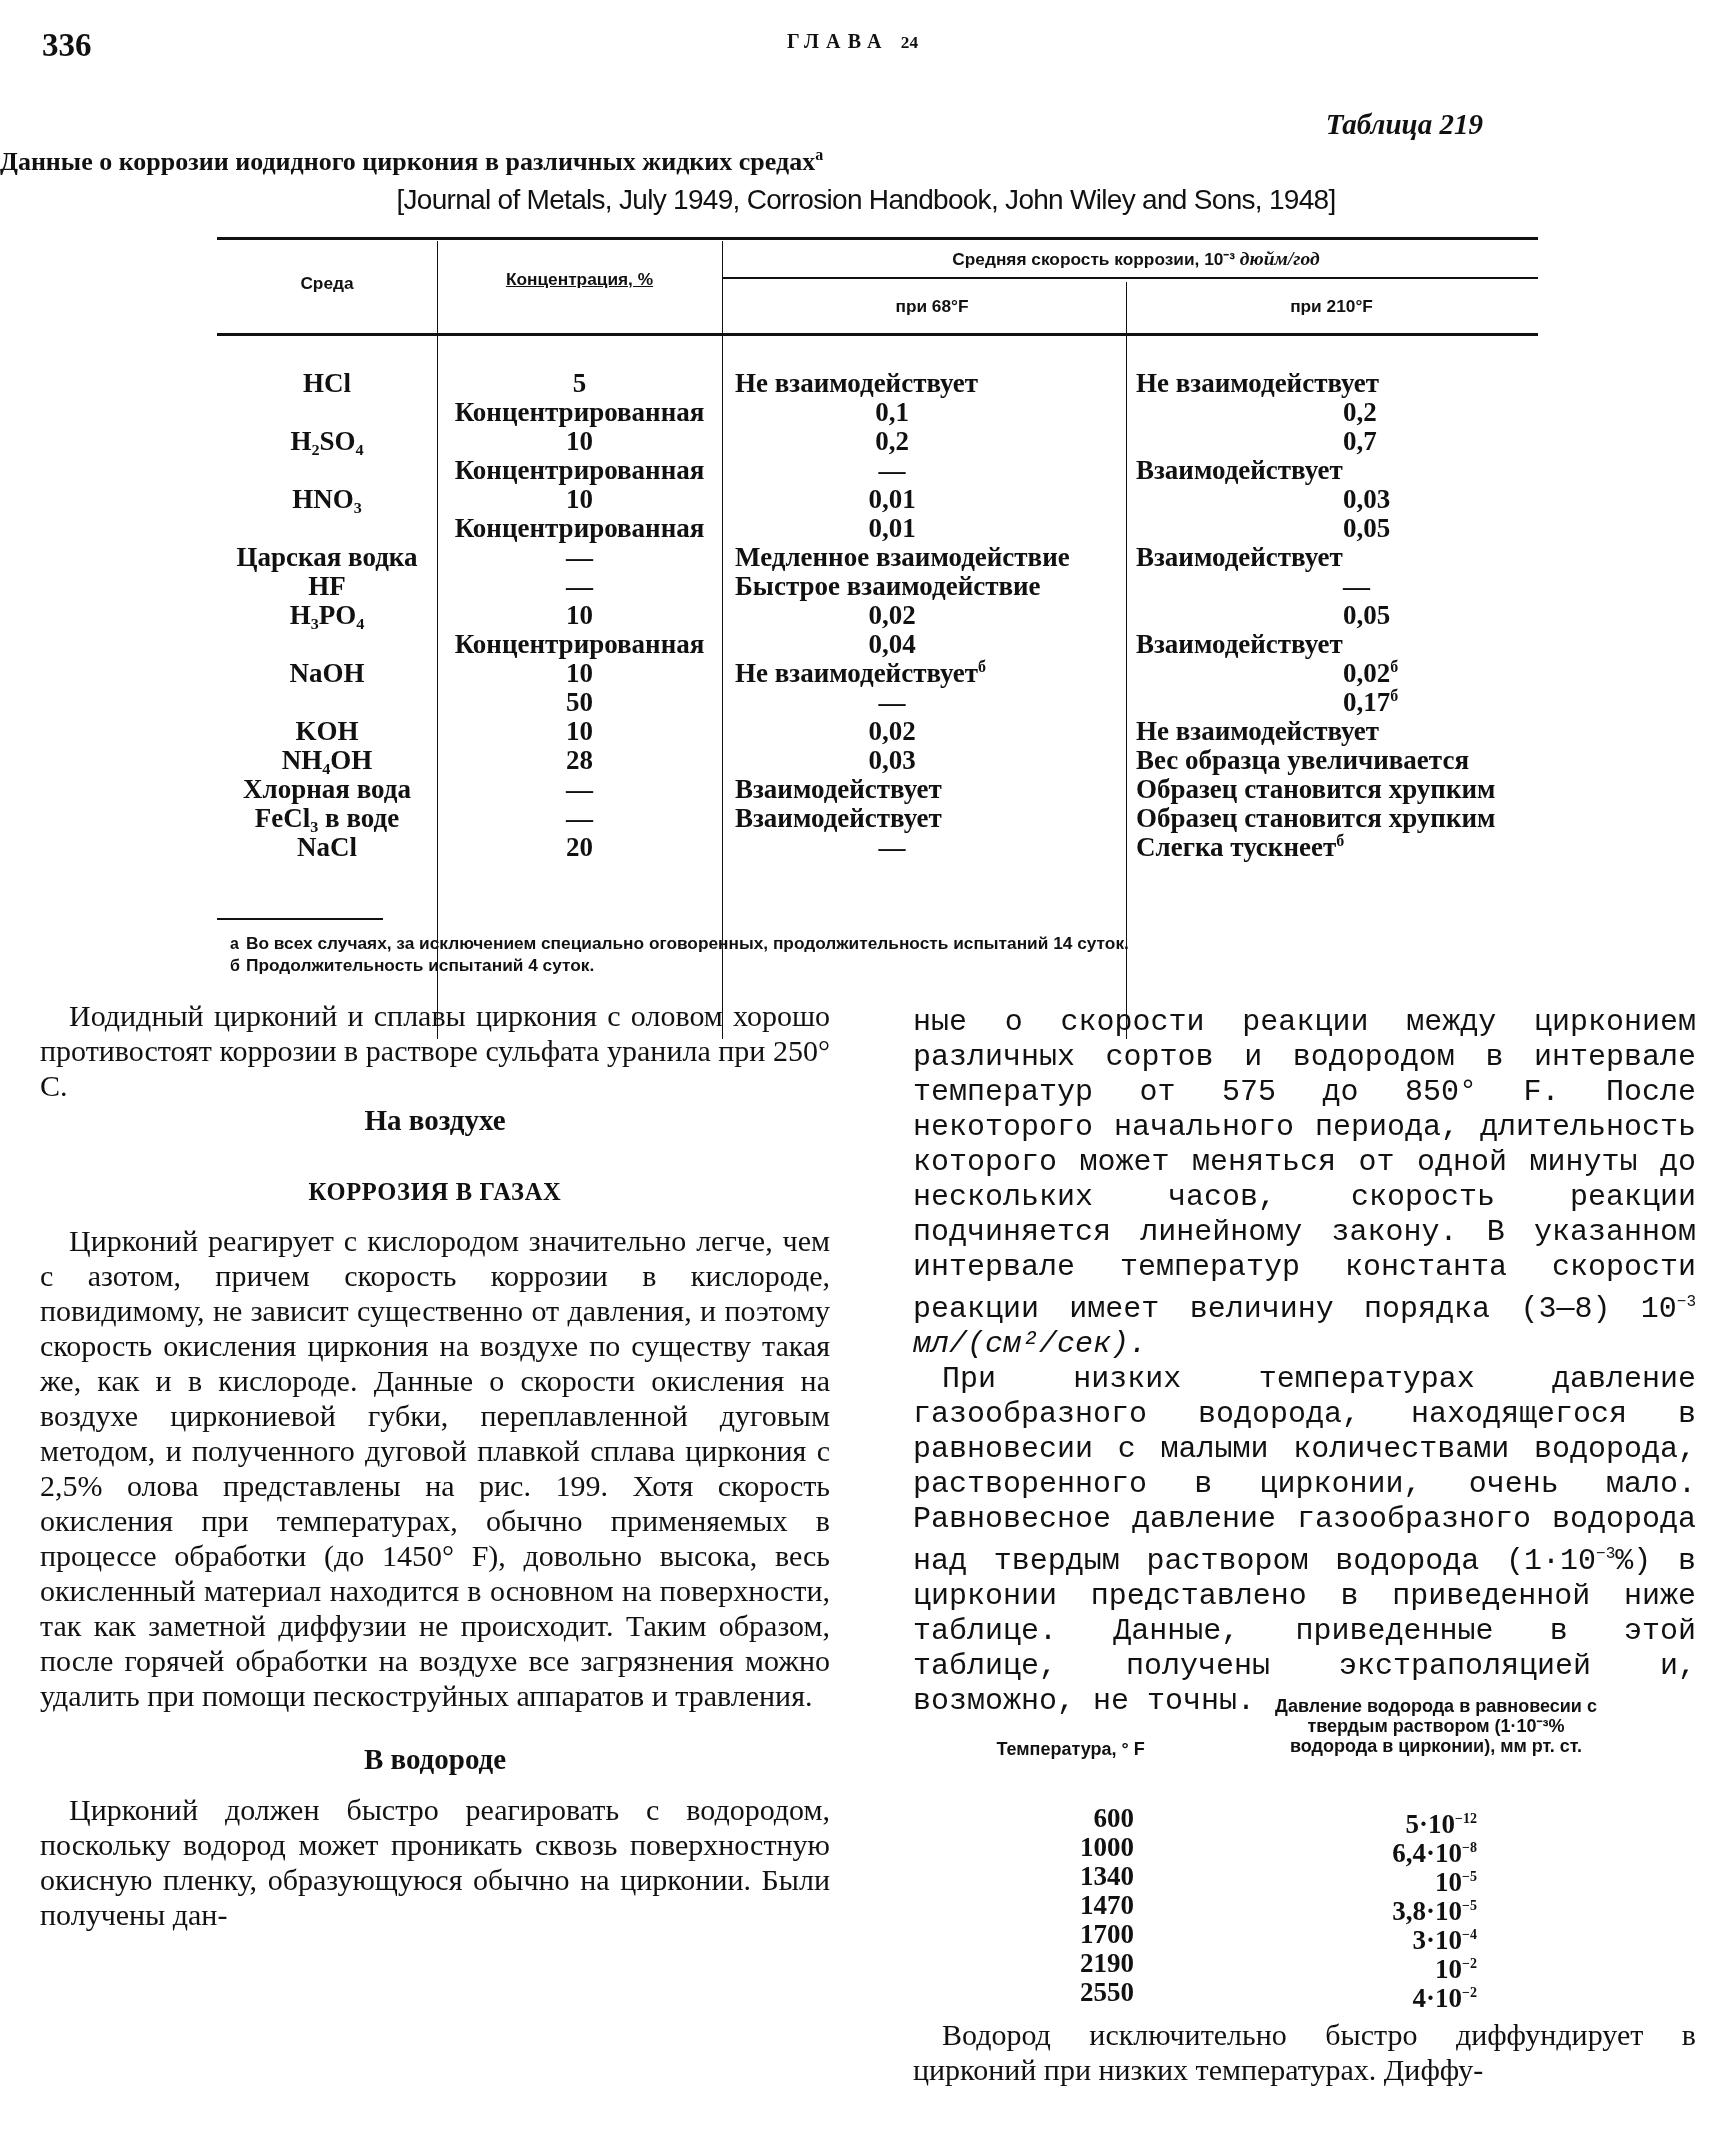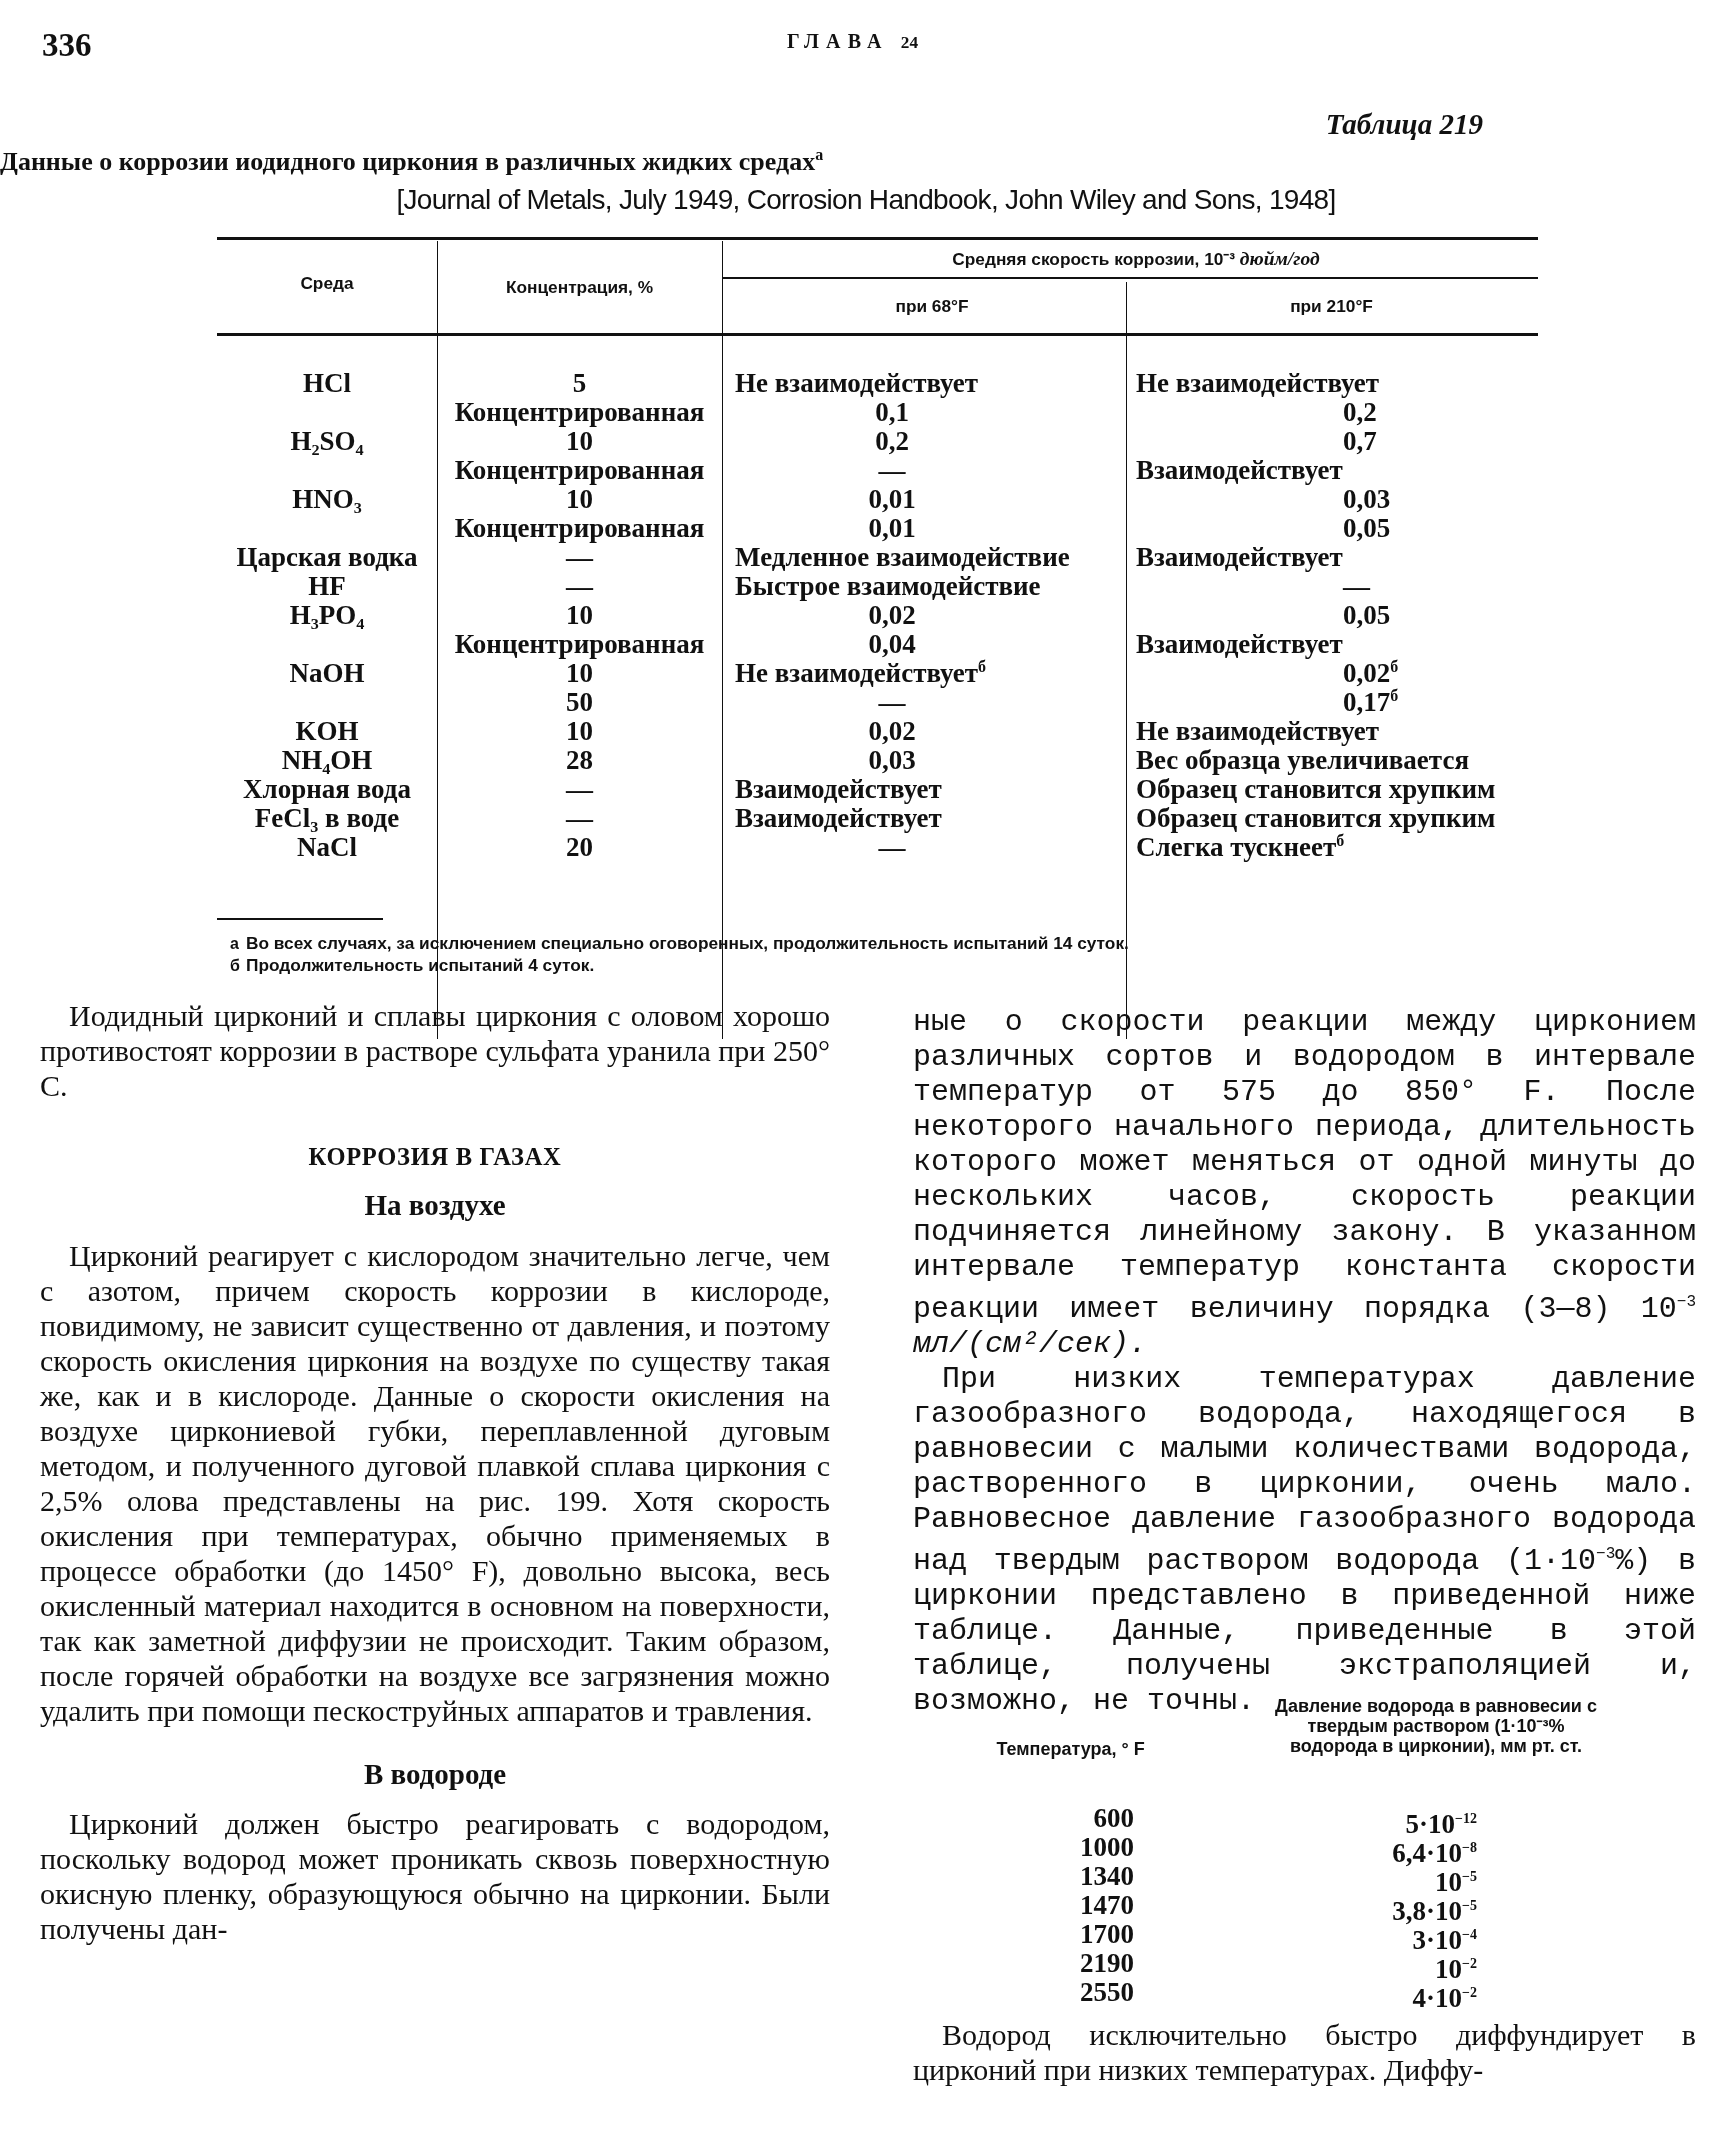--- a/index.html
+++ b/index.html
@@ -76,21 +76,21 @@
 
 <div class="abs ct">
   <div class="rule-thick" style="top:0;"></div>
   <div class="rule-thick" style="top:96px;"></div>
   <div class="rule-thick" style="top:40px; left:505px; width:816px; height:2.2px;"></div>
   <div class="vline" style="left:220px; top:4.3px; height:798px;"></div>
   <div class="vline" style="left:505px; top:4.3px; height:798px;"></div>
   <div class="vline" style="left:909px; top:45px; height:757px;"></div>
 
   <div class="hdr" style="left:0; width:220px; top:36px;">Среда</div>
-  <div class="hdr" style="left:220px; width:285px; top:40px;">Концентрация, %</div>
+  <div class="hdr" style="left:220px; width:285px; top:32px;text-decoration:underline;">Концентрация, %</div>
   <div class="hdr" style="left:505px; width:816px; top:10px;padding-left:6px;">
     <span>Средняя скорость коррозии, 10⁻³</span>
     <i>дюйм/год</i>
   </div>
   <div class="hdr" style="left:505px; width:404px; top:59px;padding-left:8px;">при 68°F</div>
   <div class="hdr" style="left:909px; width:411px; top:59px;">при 210°F</div>
 
   <div class="rows">
     <div class="row">
       <div class="c-medium">HCl</div>
@@ -198,22 +198,22 @@
 </div>
 
 <div class="abs foot-rule"></div>
 <div class="abs footnotes">
   <div><span class="mk">а</span><span>Во всех случаях, за исключением специально оговоренных, продолжительность испытаний 14 суток.</span></div>
   <div><span class="mk">б</span><span>Продолжительность испытаний 4 суток.</span></div>
 </div>
 
 <div class="abs col col-left">
   <p>Иодидный цирконий и сплавы циркония с оловом хорошо противостоят коррозии в растворе сульфата уранила при 250° C.</p>
+  <p class="h-center h-sub">На воздухе</p>
   <p class="h-center h-caps">КОРРОЗИЯ В ГАЗАХ</p>
-  <p class="h-center h-sub">На воздухе</p>
   <p>Цирконий реагирует с кислородом значительно легче, чем с азотом, причем скорость коррозии в кислороде, повидимому, не зависит существенно от давления, и поэтому скорость окисления циркония на воздухе по существу такая же, как и в кислороде. Данные о скорости окисления на воздухе циркониевой губки, переплавленной дуговым методом, и полученного дуговой плавкой сплава циркония с 2,5% олова представлены на рис. 199. Хотя скорость окисления при температурах, обычно применяемых в процессе обработки (до 1450° F), довольно высока, весь окисленный материал находится в основном на поверхности, так как заметной диффузии не происходит. Таким образом, после горячей обработки на воздухе все загрязнения можно удалить при помощи пескоструйных аппаратов и травления.</p>
   <p class="h-center h-sub2">В водороде</p>
   <p>Цирконий должен быстро реагировать с водородом, поскольку водород может проникать сквозь поверхностную окисную пленку, образующуюся обычно на цирконии. Были получены дан-</p>
 </div>
 
 <div class="abs col col-right">
   <p class="noind"><span>ные о скорости реакции между цирконием различных сортов и водородом в интервале температур от 575 до 850° F. После некоторого начального периода, длительность которого может меняться от одной минуты до нескольких часов, скорость реакции подчиняется линейному закону. В указанном интервале температур константа скорости реакции имеет величину порядка (3—8) 10</span><sup class="s">−3</sup> <i>мл/(см²/сек).</i></p>
   <p><span>При низких температурах давление газообразного водорода, находящегося в равновесии с малыми количествами водорода, растворенного в цирконии, очень мало. Равновесное давление газообразного водорода над твердым раствором водорода (1·10</span><sup class="s">−3</sup><span>%) в цирконии представлено в приведенной ниже таблице. Данные, приведенные в этой таблице, получены экстраполяцией и, возможно, не точны.</span></p>
 </div>
 

